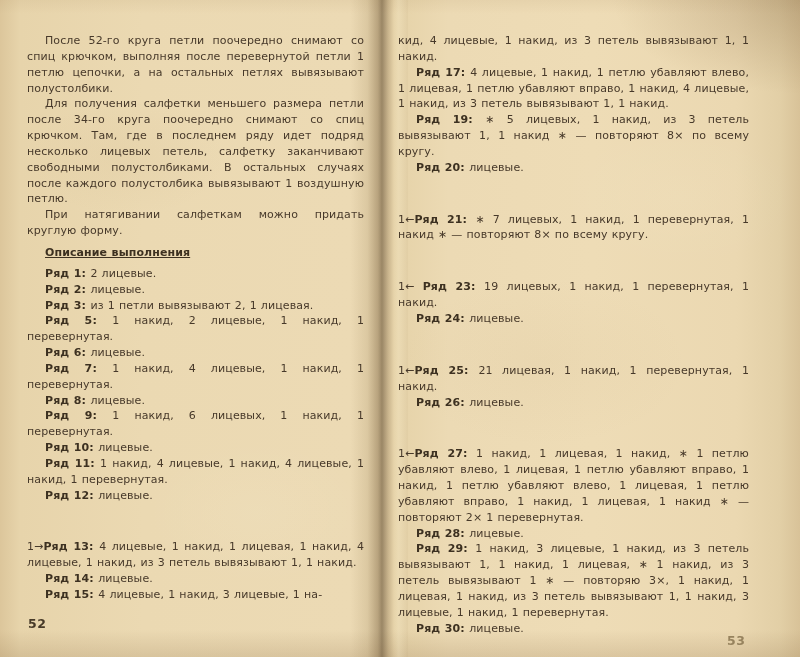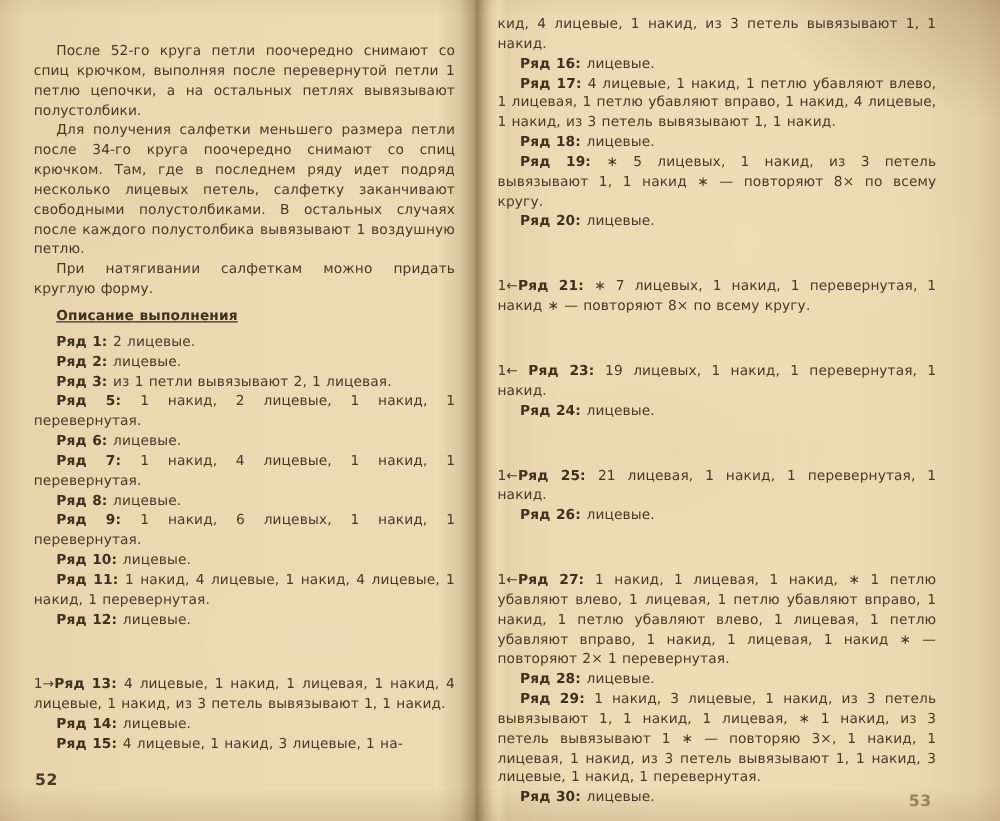--- a/index.html
+++ b/index.html
@@ -33,21 +33,21 @@
       rgba(235,220,180,0) 76%,
       rgba(255,246,218,.22) 84%,
       rgba(140,112,72,.06) 100%);
   }
   .page{
     position:absolute;color:#47392a;
     font-size:11px;line-height:15.85px;text-align:justify;
     letter-spacing:.1px;word-spacing:.5px;
   }
   .page-left{left:27px;top:33px;width:337px;}
-  .page-right{left:398px;top:11px;width:351px;}
+  .page-right{left:398px;top:33px;width:351px;}
   .block{margin:0;}
   .para,.row{text-indent:18px;}
   .cont{text-indent:0;}
   .row.flush{text-indent:0;margin-top:36px;}
   .heading{font-weight:bold;text-indent:18px;margin:6px 0 5px 0;color:#3d3121;text-decoration:underline;}
   .row-label{font-weight:bold;color:#3d3121;}
   .marker{white-space:pre;}
   .pagenum{position:absolute;font-weight:bold;font-size:12.5px;color:#473a28;letter-spacing:.5px;}
   .pn-left{left:28px;top:616px;}
   .pn-right{left:727px;top:633px;color:#97835e;}
@@ -73,23 +73,21 @@
       <div class="block row"><span class="row-label">Ряд 9: </span>1 накид, 6 лицевых, 1 накид, 1 перевернутая.</div>
       <div class="block row"><span class="row-label">Ряд 10: </span>лицевые.</div>
       <div class="block row"><span class="row-label">Ряд 11: </span>1 накид, 4 лицевые, 1 накид, 4 лицевые, 1 накид, 1 перевернутая.</div>
       <div class="block row"><span class="row-label">Ряд 12: </span>лицевые.</div>
       <div class="block row flush"><span class="marker">1→</span><span class="row-label">Ряд 13: </span>4 лицевые, 1 накид, 1 лицевая, 1 накид, 4 лицевые, 1 накид, из 3 петель вывязывают 1, 1 накид.</div>
       <div class="block row"><span class="row-label">Ряд 14: </span>лицевые.</div>
       <div class="block row"><span class="row-label">Ряд 15: </span>4 лицевые, 1 накид, 3 лицевые, 1 на-</div>
     </div>
   <div class="page page-right" id="page-right">
       <div class="block cont">кид, 4 лицевые, 1 накид, из 3 петель вывязывают 1, 1 накид.</div>
-      <div class="block row"><span class="row-label">Ряд 16: </span>лицевые.</div>
       <div class="block row"><span class="row-label">Ряд 17: </span>4 лицевые, 1 накид, 1 петлю убавляют влево, 1 лицевая, 1 петлю убавляют вправо, 1 накид, 4 лицевые, 1 накид, из 3 петель вывязывают 1, 1 накид.</div>
-      <div class="block row"><span class="row-label">Ряд 18: </span>лицевые.</div>
       <div class="block row"><span class="row-label">Ряд 19: </span>∗ 5 лицевых, 1 накид, из 3 петель вывязывают 1, 1 накид ∗ — повторяют 8× по всему кругу.</div>
       <div class="block row"><span class="row-label">Ряд 20: </span>лицевые.</div>
       <div class="block row flush"><span class="marker">1←</span><span class="row-label">Ряд 21: </span>∗ 7 лицевых, 1 накид, 1 перевернутая, 1 накид ∗ — повторяют 8× по всему кругу.</div>
       <div class="block row flush"><span class="marker">1← </span><span class="row-label">Ряд 23: </span>19 лицевых, 1 накид, 1 перевернутая, 1 накид.</div>
       <div class="block row"><span class="row-label">Ряд 24: </span>лицевые.</div>
       <div class="block row flush"><span class="marker">1←</span><span class="row-label">Ряд 25: </span>21 лицевая, 1 накид, 1 перевернутая, 1 накид.</div>
       <div class="block row"><span class="row-label">Ряд 26: </span>лицевые.</div>
       <div class="block row flush"><span class="marker">1←</span><span class="row-label">Ряд 27: </span>1 накид, 1 лицевая, 1 накид, ∗ 1 петлю убавляют влево, 1 лицевая, 1 петлю убавляют вправо, 1 накид, 1 петлю убавляют влево, 1 лицевая, 1 петлю убавляют вправо, 1 накид, 1 лицевая, 1 накид ∗ — повторяют 2× 1 перевернутая.</div>
       <div class="block row"><span class="row-label">Ряд 28: </span>лицевые.</div>
       <div class="block row"><span class="row-label">Ряд 29: </span>1 накид, 3 лицевые, 1 накид, из 3 петель вывязывают 1, 1 накид, 1 лицевая, ∗ 1 накид, из 3 петель вывязывают 1 ∗ — повторяю 3×, 1 накид, 1 лицевая, 1 накид, из 3 петель вывязывают 1, 1 накид, 3 лицевые, 1 накид, 1 перевернутая.</div>

